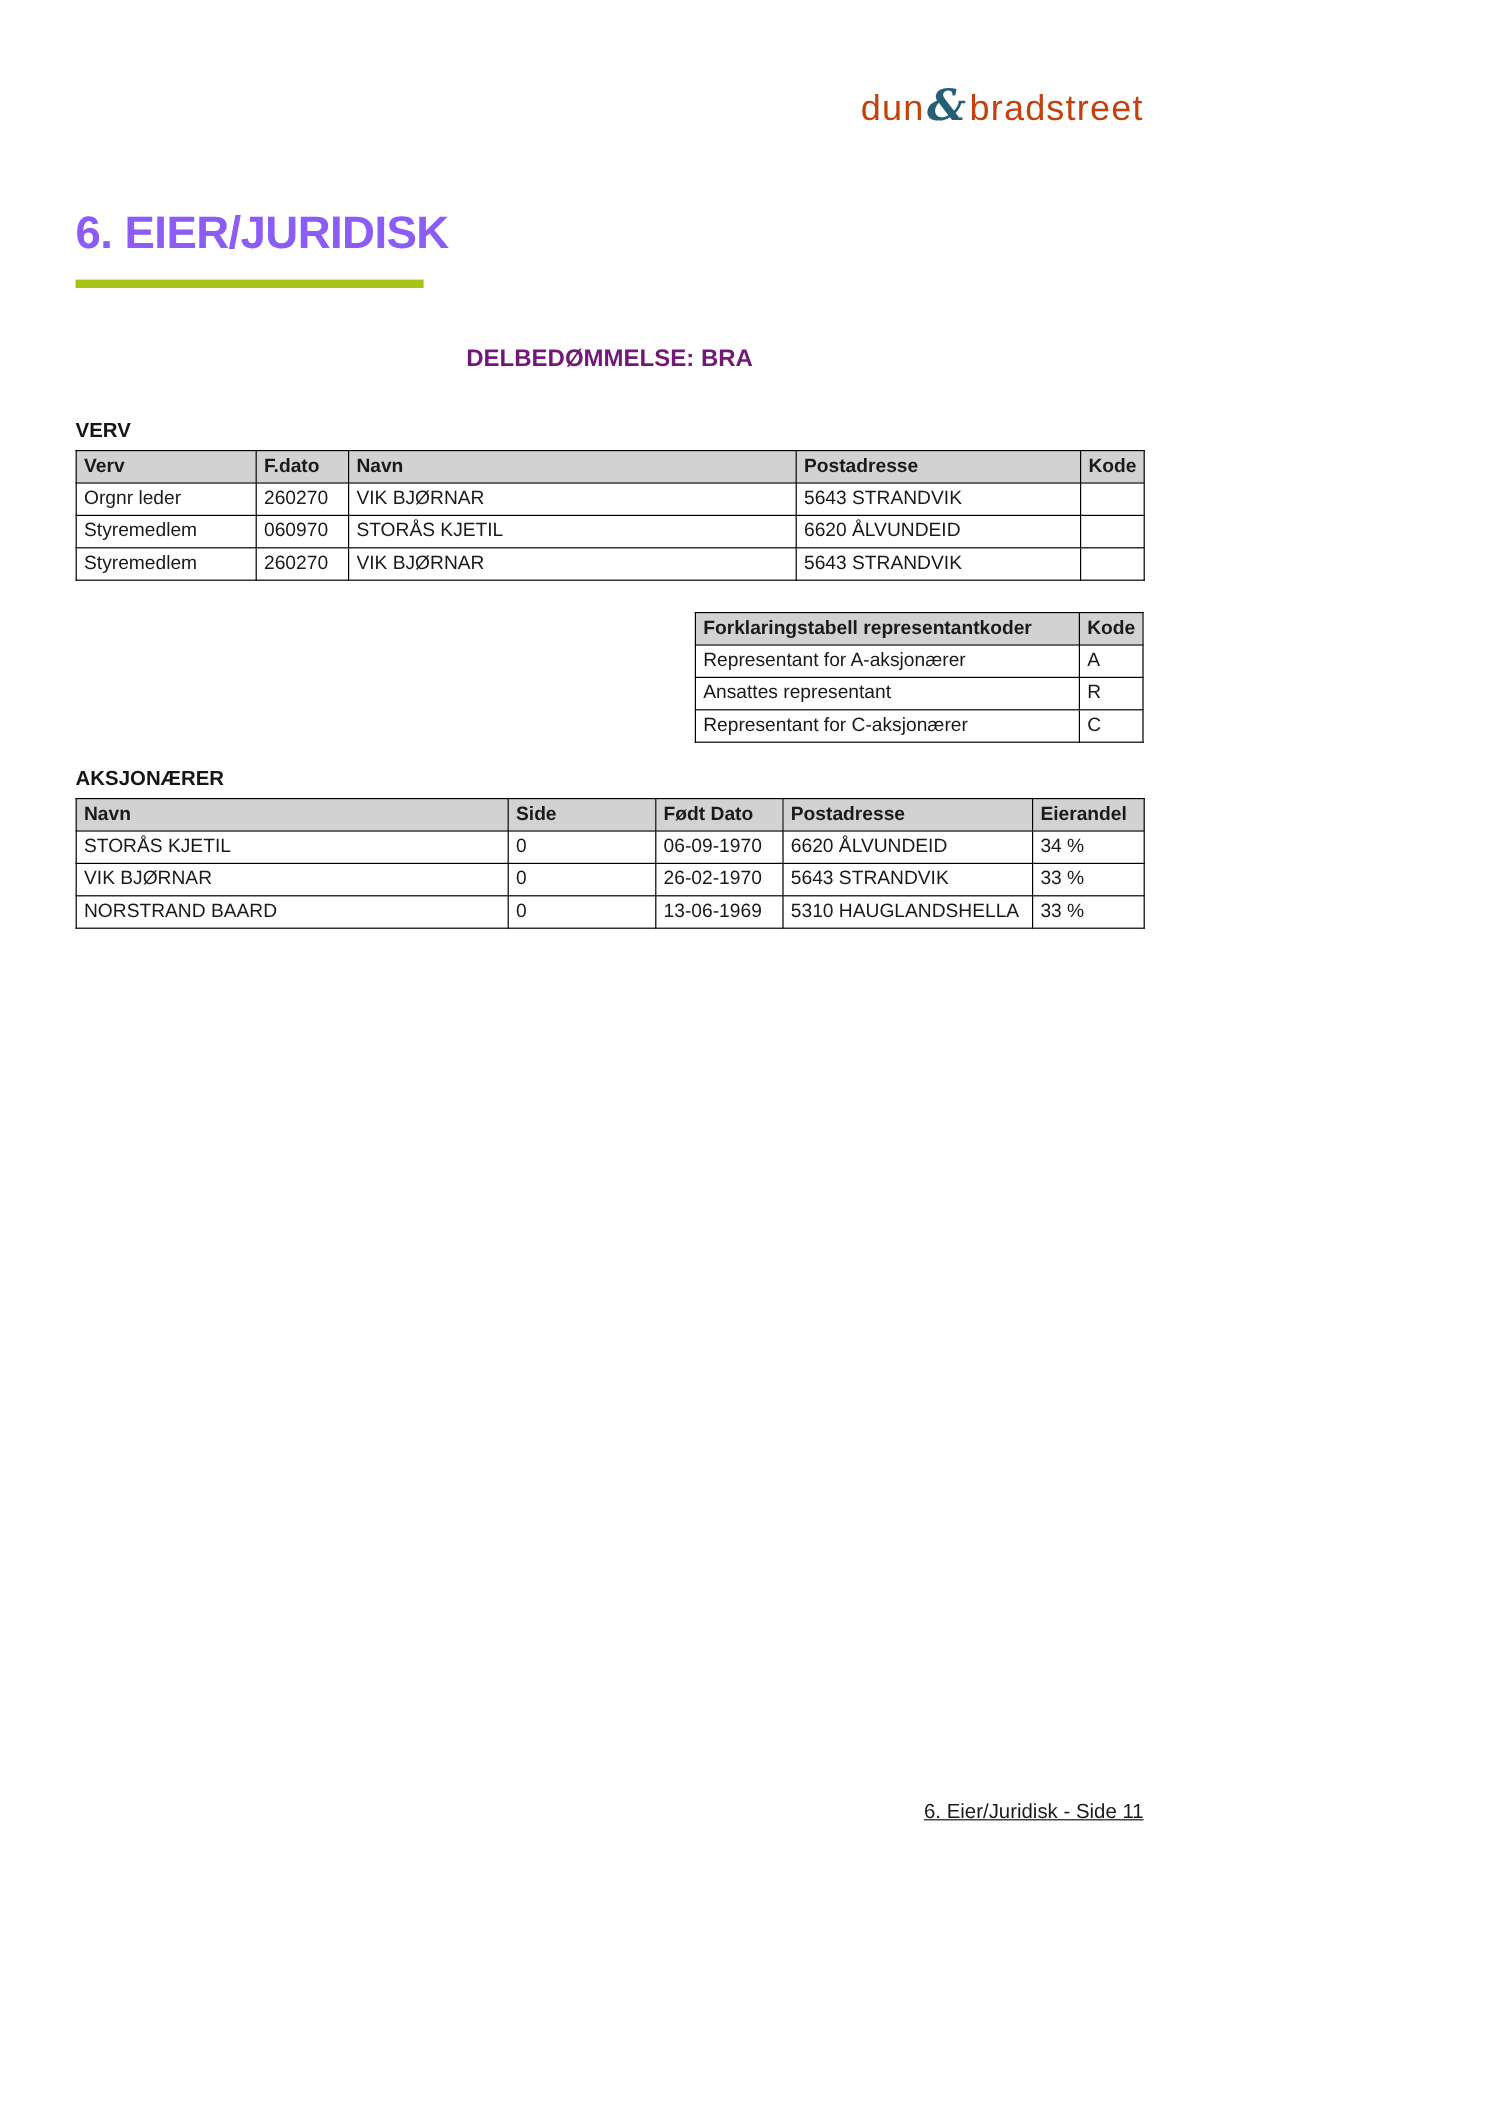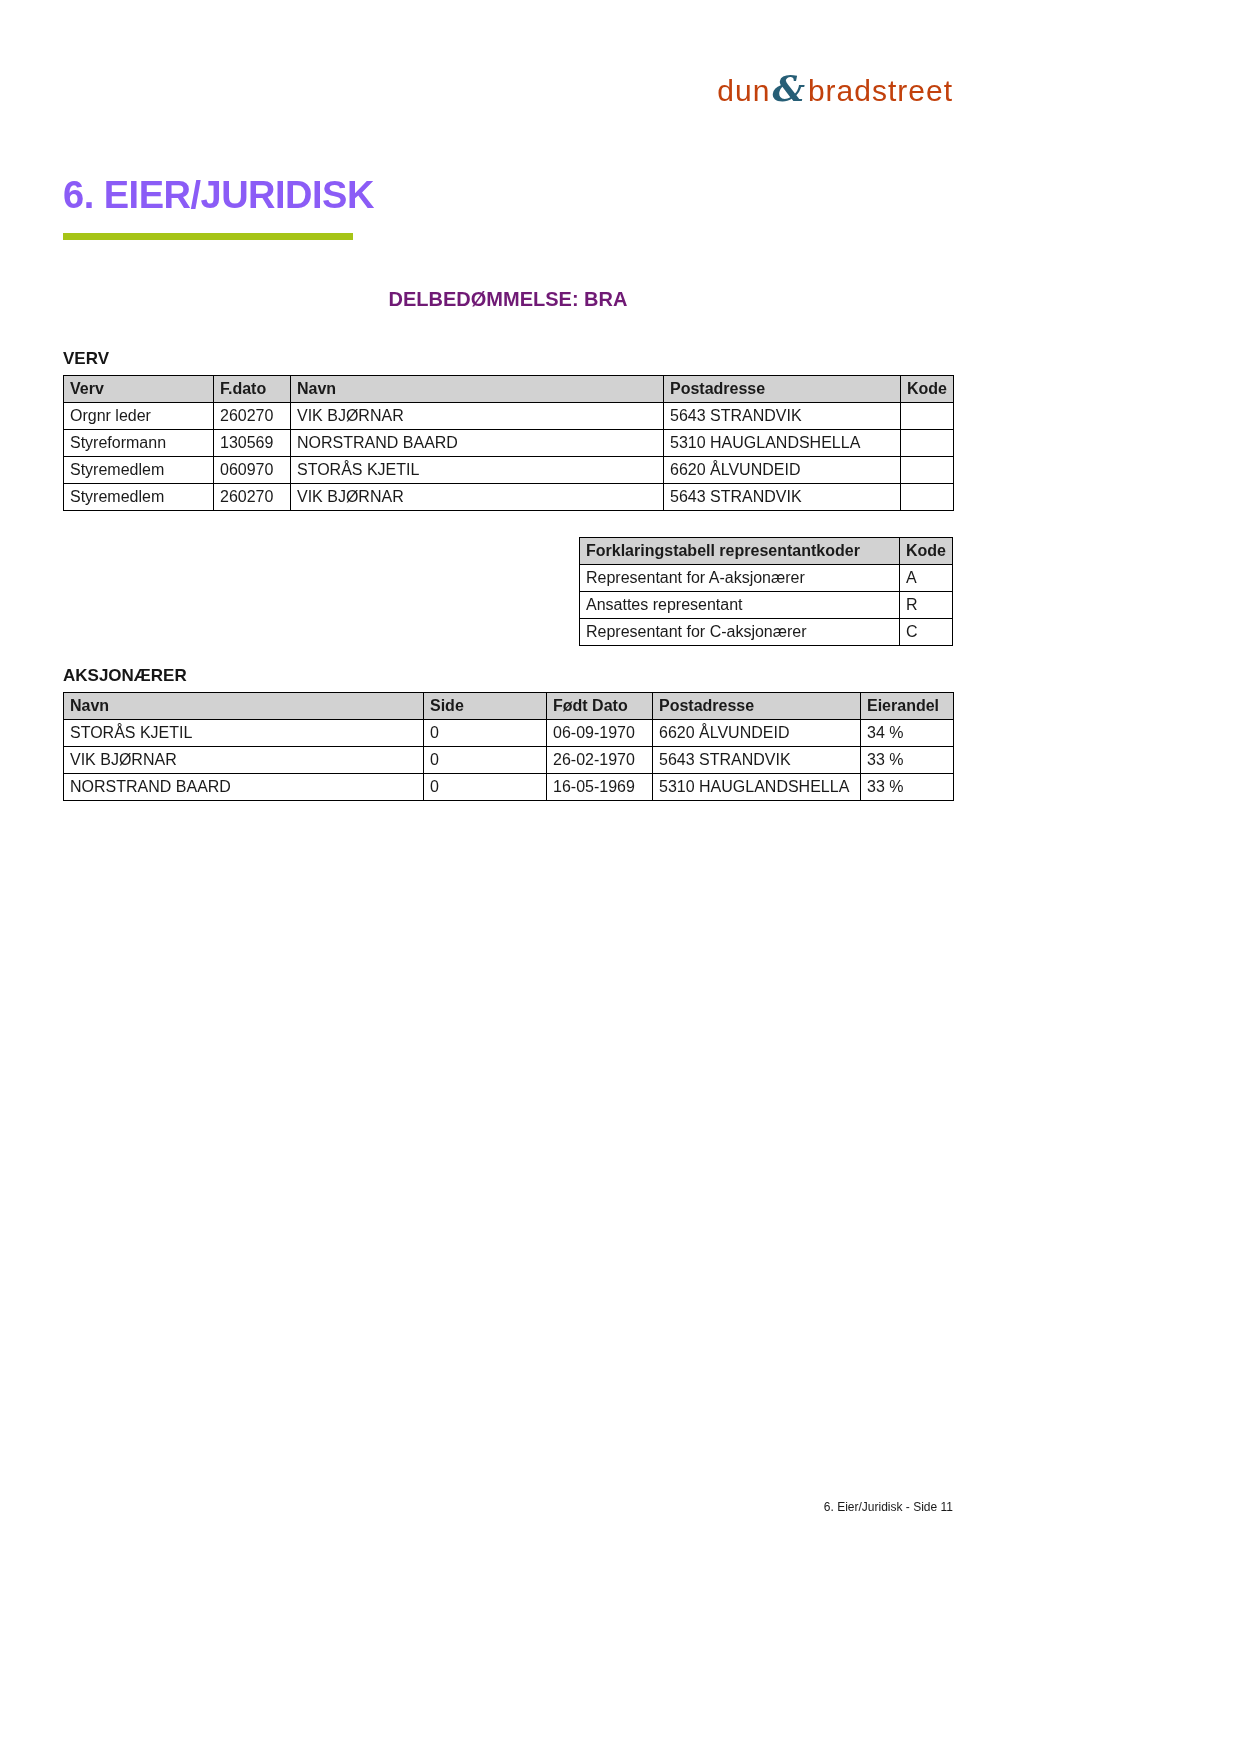--- a/index.html
+++ b/index.html
@@ -94,22 +94,23 @@
     margin-top: 26px;
   }
   table.aksjonaerer { width: 890px; }
   .aksjonaerer-label { margin-top: 20px; }
   .footer {
     position: absolute;
     left: 63px;
     top: 1500px;
     width: 890px;
     text-align: right;
-    font-size: 12px;
+    font-size: 17px;
     color: #1a1a1a;
+    text-decoration: underline;
   }
 </style>
 </head>
 <body>
 
 <div class="page">
   <div class="content">
 
     <div class="logo">
       <span class="logo-dun">dun</span><span class="logo-amp">&amp;</span><span class="logo-brad">bradstreet</span>
@@ -142,27 +143,20 @@
       </thead>
       <tbody>
         <tr>
           <td>Orgnr leder</td>
           <td>260270</td>
           <td>VIK BJØRNAR</td>
           <td>5643 STRANDVIK</td>
           <td></td>
         </tr>
         <tr>
-          <td>Styreformann</td>
-          <td>130569</td>
-          <td>NORSTRAND BAARD</td>
-          <td>5310 HAUGLANDSHELLA</td>
-          <td></td>
-        </tr>
-        <tr>
           <td>Styremedlem</td>
           <td>060970</td>
           <td>STORÅS KJETIL</td>
           <td>6620 ÅLVUNDEID</td>
           <td></td>
         </tr>
         <tr>
           <td>Styremedlem</td>
           <td>260270</td>
           <td>VIK BJØRNAR</td>
@@ -229,21 +223,21 @@
         <tr>
           <td>VIK BJØRNAR</td>
           <td>0</td>
           <td>26-02-1970</td>
           <td>5643 STRANDVIK</td>
           <td>33 %</td>
         </tr>
         <tr>
           <td>NORSTRAND BAARD</td>
           <td>0</td>
-          <td>16-05-1969</td>
+          <td>13-06-1969</td>
           <td>5310 HAUGLANDSHELLA</td>
           <td>33 %</td>
         </tr>
       </tbody>
     </table>
 
   </div>
 
   <div class="footer">6. Eier/Juridisk - Side 11</div>
 </div>

